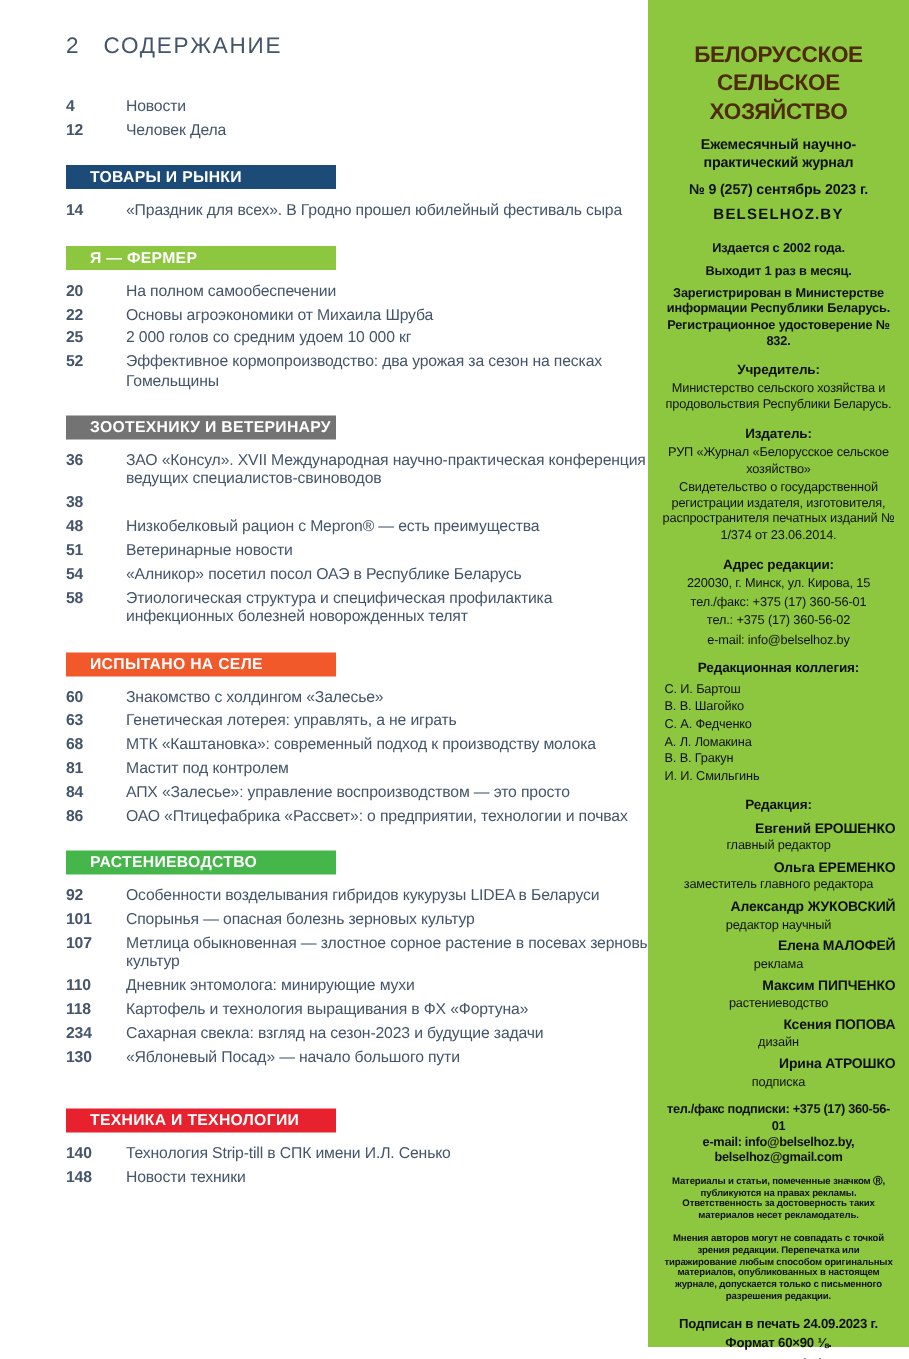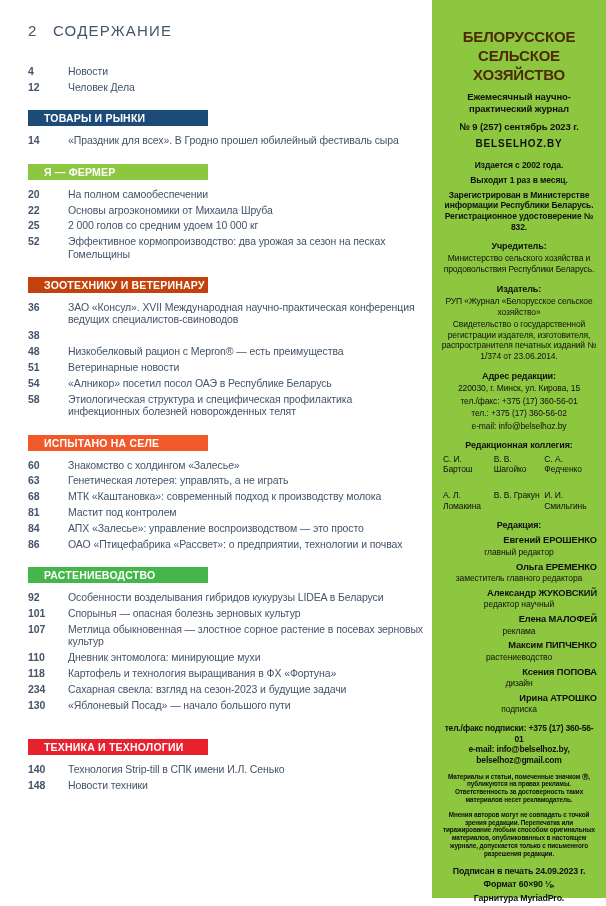--- a/index.html
+++ b/index.html
@@ -1,21 +1,21 @@
 <!DOCTYPE html>
 <html><head>
 <meta charset="utf-8">
 <style>
   html,body{margin:0;padding:0;}
   body{
     width:606px;height:906px;background:#ffffff;position:relative;overflow:hidden;
     font-family:"Liberation Sans",sans-serif;color:#44546a;
   }
   
-  .toc-col{position:absolute;left:0;top:0;width:468px;padding:22px 0 0 28px;box-sizing:border-box;}
+  .toc-col{position:absolute;left:16px;top:0;width:468px;padding:22px 0 0 28px;box-sizing:border-box;}
   .toc-header{font-size:15px;letter-spacing:1.2px;color:#44546a;margin-bottom:26px;}
   .toc-header .num{margin-right:10px;}
   .toc-row{display:flex;margin-bottom:3.5px;font-size:10.5px;line-height:1.18;letter-spacing:-0.1px;}
   .toc-page{width:40px;flex:none;font-weight:bold;color:#44546a;}
   .toc-title{width:356px;color:#44546a;}
   .section-bar{
     width:180px;height:16px;margin:17px 0 8px 0;color:#fff;font-weight:bold;
     font-size:10.5px;line-height:16px;padding-left:16px;box-sizing:border-box;letter-spacing:0.2px;
     white-space:nowrap;
   }
@@ -25,21 +25,21 @@
     text-align:center;color:#101010;box-sizing:border-box;padding:28px 9px 0 9px;
     font-size:8.5px;line-height:1.25;letter-spacing:-0.1px;
   }
   .sb-title{font-weight:bold;font-size:15px;color:#4e2b07;letter-spacing:-0.2px;margin-bottom:7px;}
   .sb-subtitle{font-weight:bold;font-size:9.5px;width:120px;margin:0 auto 6px;}
   .sb-issue{font-weight:bold;font-size:9.5px;margin-bottom:5px;}
   .sb-site{font-weight:bold;font-size:10px;letter-spacing:0.8px;margin-bottom:10px;}
   .pub-line{font-weight:bold;margin-bottom:4px;}
   .sb-label{font-weight:bold;font-size:9px;margin:9px 0 1px;}
   .sb-block{margin-bottom:2px;}
-  .board-grid{display:grid;grid-template-columns:1fr 1fr 1fr;width:152px;margin:2px auto 0;text-align:left;row-gap:15px;}
+  .board-grid{display:grid;grid-template-columns:1fr;width:152px;margin:2px auto 0;text-align:left;row-gap:1px;}
   .staff-name{font-weight:bold;font-size:9.3px;margin-top:4px;text-align:right;}
   .staff-role{font-size:8.5px;}
   .sub-contact{font-weight:bold;font-size:8.5px;letter-spacing:-0.2px;}
   .fine-print{font-weight:bold;font-size:6.4px;line-height:1.22;margin:7px auto 0;width:156px;letter-spacing:-0.1px;}
   .print-line{font-weight:bold;font-size:8.8px;margin-top:2.5px;letter-spacing:-0.15px;} .mt8{margin-top:8px;}
 </style>
 </head>
 <body>
 
 <div class="toc-col">
@@ -71,21 +71,21 @@
         <div class="toc-title">Основы агроэкономики от Михаила Шруба</div>
       </div>
       <div class="toc-row">
         <div class="toc-page">25</div>
         <div class="toc-title">2 000 голов со средним удоем 10 000 кг</div>
       </div>
       <div class="toc-row">
         <div class="toc-page">52</div>
         <div class="toc-title">Эффективное кормопроизводство: два урожая за сезон на песках Гомельщины</div>
       </div>
-      <div class="section-bar" style="background: #c2410c;">ЗООТЕХНИКУ И ВЕТЕРИНАРУ</div>
+      <div class="section-bar" style="background: #737373;">ЗООТЕХНИКУ И ВЕТЕРИНАРУ</div>
       <div class="toc-row">
         <div class="toc-page">36</div>
         <div class="toc-title">ЗАО «Консул». XVII Международная научно-практическая конференция ведущих специалистов-свиноводов</div>
       </div>
       <div class="toc-row">
         <div class="toc-page">38</div>
       </div>
       <div class="toc-row">
         <div class="toc-page">48</div>
         <div class="toc-title">Низкобелковый рацион с Mepron® — есть преимущества</div>

